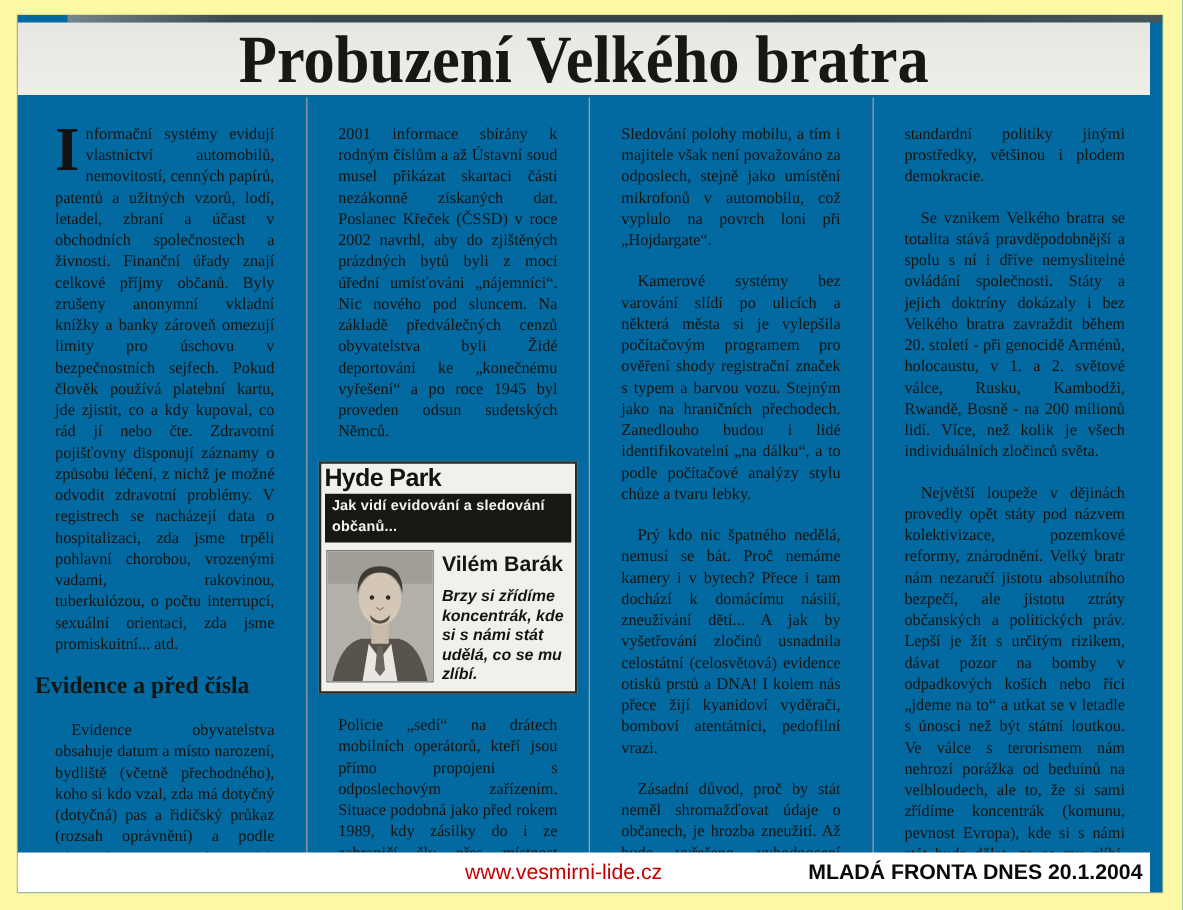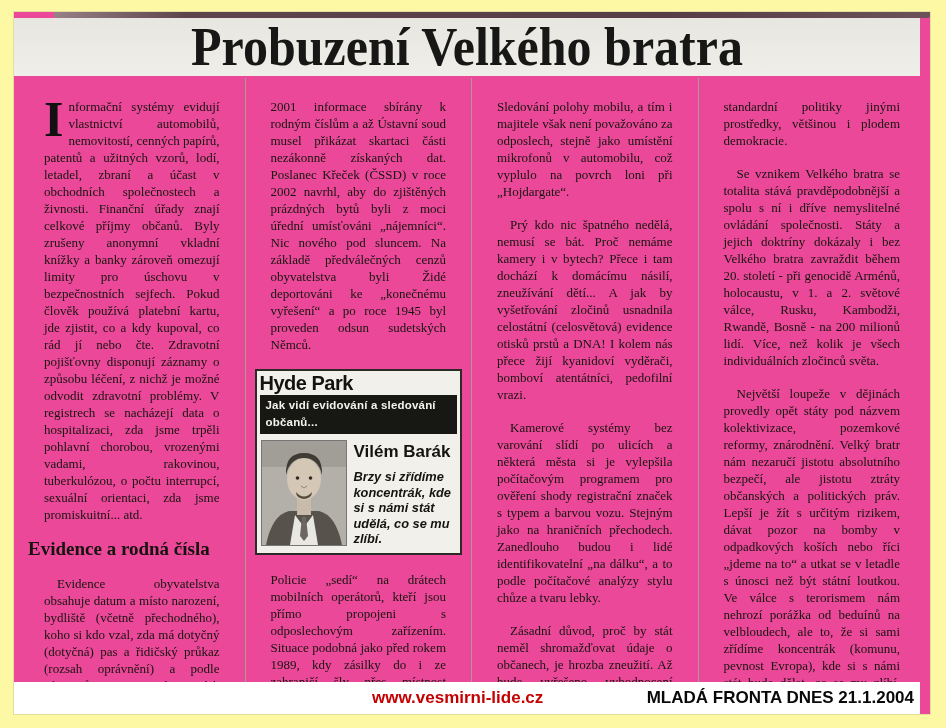--- a/index.html
+++ b/index.html
@@ -4,21 +4,21 @@
 <style>
   html,body{margin:0;padding:0;}
   body{
     width:946px;height:728px;overflow:hidden;
     background:#fcf8a3;
     font-family:"Liberation Serif", serif;
   }
   .page{position:relative;width:946px;height:728px;background:#fcf8a3;}
   .clipping{
     position:absolute;left:14px;top:12px;width:916px;height:702px;
-    background:#ec4899;
+    background:#0369a1;
     box-shadow:0 0 0 1px #e3df9a;
     overflow:hidden;
   }
   .scan-edge{
     position:absolute;top:0;left:40px;right:0;height:6px;
     background:linear-gradient(to right,#8a8a84 0%,#45443f 15%,#3c3b37 70%,#55534d 100%);
     opacity:.85;border-radius:0 0 2px 2px;
   }
   .title-band{
     position:absolute;top:6px;left:0;right:10px;height:58px;
@@ -83,21 +83,21 @@
   .hp-quote{font-weight:bold;font-style:italic;font-size:12.8px;line-height:15.5px;}
   
   .footer{
     position:absolute;left:0;right:10px;bottom:4px;height:24px;
     background:#ffffff;
     display:flex;align-items:center;
   }
   .footer-url{
     position:absolute;left:358px;
     font-family:"Liberation Sans",sans-serif;
-    font-weight:bold;font-size:17px;color:#c40000;
+    font-weight:normal;font-size:17px;color:#c40000;
   }
   .footer-source{
     position:absolute;right:6px;
     font-family:"Liberation Sans",sans-serif;
     font-weight:bold;font-size:17px;color:#090909;
   }
   .white-pad-bottom{
     position:absolute;left:0;right:10px;bottom:0;height:32px;background:#fff;
   }
 </style>
@@ -109,21 +109,21 @@
     <div class="scan-edge"></div>
 
     <div class="title-band">
       <div class="headline">Probuzení Velkého bratra</div>
     </div>
 
     <div class="cols">
 
       <div class="col rule">
         <p class="dropcap noindent">Informační systémy evidují vlastnictví automobilů, nemovitostí, cenných papírů, patentů a užitných vzorů, lodí, letadel, zbraní a účast v obchodních společnostech a živnosti. Finanční úřady znají celkové příjmy občanů. Byly zrušeny anonymní vkladní knížky a banky zároveň omezují limity pro úschovu v bezpečnostních sejfech. Pokud člověk používá platební kartu, jde zjistit, co a kdy kupoval, co rád jí nebo čte. Zdravotní pojišťovny disponují záznamy o způsobu léčení, z nichž je možné odvodit zdravotní problémy. V registrech se nacházejí data o hospitalizaci, zda jsme trpěli pohlavní chorobou, vrozenými vadami, rakovinou, tuberkulózou, o počtu interrupcí, sexuální orientaci, zda jsme promiskuitní... atd.</p>
-        <div class="subhead">Evidence a rodná čísla</div>
+        <div class="subhead">Evidence a před čísla</div>
         <p>Evidence obyvatelstva obsahuje datum a místo narození, bydliště (včetně přechodného), koho si kdo vzal, zda má dotyčný (dotyčná) pas a řidičský průkaz (rozsah oprávnění) a podle záznamů o dopravních přestupcích lze vysledovat schopnost řídit motorová vozidla. Z dob c. k. mocnářství přežívá evidování hostů v hotelech a penzionech.</p>
         <p>Na rozdíl od doby před rokem 1983 byly při sčítání lidu v roce</p>
       </div>
 
       <div class="col rule">
         <p class="noindent">2001 informace sbírány k rodným číslům a až Ústavní soud musel přikázat skartaci části nezákonně získaných dat. Poslanec Křeček (ČSSD) v roce 2002 navrhl, aby do zjištěných prázdných bytů byli z moci úřední umísťováni „nájemníci“. Nic nového pod sluncem. Na základě předválečných cenzů obyvatelstva byli Židé deportováni ke „konečnému vyřešení“ a po roce 1945 byl proveden odsun sudetských Němců.</p>
 
         <div class="hp-box">
           <div class="hp-title">Hyde Park</div>
           <div class="hp-bar">Jak vidí evidování a sledování občanů...</div>
@@ -149,34 +149,34 @@
               <div class="hp-quote">Brzy si zřídíme koncentrák, kde si s námi stát udělá, co se mu zlíbí.</div>
             </div>
           </div>
         </div>
 
         <p class="noindent">Policie „sedí“ na drátech mobilních operátorů, kteří jsou přímo propojeni s odposlechovým zařízením. Situace podobná jako před rokem 1989, kdy zásilky do i ze zahraničí šly přes místnost obsazenou StB. Zda se odposlechy uskutečňují s povolením soudu, je ve hvězdách. Sám nárůst počtu odposlechů - 341 v roce 2000, v roce 2002 již 9452 - vzbuzuje pocit, že se po nástupu Špidlovy vlády Česko stalo baštou terorismu.</p>
       </div>
 
       <div class="col rule">
         <p class="noindent">Sledování polohy mobilu, a tím i majitele však není považováno za odposlech, stejně jako umístění mikrofonů v automobilu, což vyplulo na povrch loni při „Hojdargate“.</p>
+        <p>Kamerové systémy bez varování slídí po ulicích a některá města si je vylepšila počítačovým programem pro ověření shody registrační značek s typem a barvou vozu. Stejným jako na hraničních přechodech. Zanedlouho budou i lidé identifikovatelní „na dálku“, a to podle počítačové analýzy stylu chůze a tvaru lebky.</p>
         <p>Prý kdo nic špatného nedělá, nemusí se bát. Proč nemáme kamery i v bytech? Přece i tam dochází k domácímu násilí, zneužívání dětí... A jak by vyšetřování zločinů usnadnila celostátní (celosvětová) evidence otisků prstů a DNA! I kolem nás přece žijí kyanidoví vyděrači, bomboví atentátníci, pedofilní vrazi.</p>
-        <p>Kamerové systémy bez varování slídí po ulicích a některá města si je vylepšila počítačovým programem pro ověření shody registrační značek s typem a barvou vozu. Stejným jako na hraničních přechodech. Zanedlouho budou i lidé identifikovatelní „na dálku“, a to podle počítačové analýzy stylu chůze a tvaru lebky.</p>
         <p>Zásadní důvod, proč by stát neměl shromažďovat údaje o občanech, je hrozba zneužití. Až bude vyřešeno vyhodnocení informací v reálném čase, přičemž přenos i zpracování dat se stále zrychluje, probudí se totiž Velký bratr. Totalita přichází potichounku a většina lidí se dnes směje „prorokům“ varujícím před ekologismem, islámem, antiamerickým šovinismem nebo demokraturou. Nacismus a komunismus však byly pouze pokračováním</p>
       </div>
 
       <div class="col">
         <p class="noindent">standardní politiky jinými prostředky, většinou i plodem demokracie.</p>
         <p>Se vznikem Velkého bratra se totalita stává pravděpodobnější a spolu s ní i dříve nemyslitelné ovládání společnosti. Státy a jejich doktríny dokázaly i bez Velkého bratra zavraždit během 20. století - při genocidě Arménů, holocaustu, v 1. a 2. světové válce, Rusku, Kambodži, Rwandě, Bosně - na 200 milionů lidí. Více, než kolik je všech individuálních zločinců světa.</p>
         <p>Největší loupeže v dějinách provedly opět státy pod názvem kolektivizace, pozemkové reformy, znárodnění. Velký bratr nám nezaručí jistotu absolutního bezpečí, ale jistotu ztráty občanských a politických práv. Lepší je žít s určitým rizikem, dávat pozor na bomby v odpadkových koších nebo říci „jdeme na to“ a utkat se v letadle s únosci než být státní loutkou. Ve válce s terorismem nám nehrozí porážka od beduínů na velbloudech, ale to, že si sami zřídíme koncentrák (komunu, pevnost Evropa), kde si s námi stát bude dělat, co se mu zlíbí. Každým evidováním jsme o něco blíž nebezpečí, proti kterému nás mají tato opatření chránit.</p>
         <div class="sig-row">VILÉM BARÁK</div>
         <div class="byline">Autor je publicista</div>
       </div>
 
     </div>
 
     <div class="white-pad-bottom"></div>
     <div class="footer">
       <div class="footer-url">www.vesmirni-lide.cz</div>
-      <div class="footer-source">MLADÁ FRONTA DNES 21.1.2004</div>
+      <div class="footer-source">MLADÁ FRONTA DNES 20.1.2004</div>
     </div>
   </div>
 </div>
 
 </body></html>

